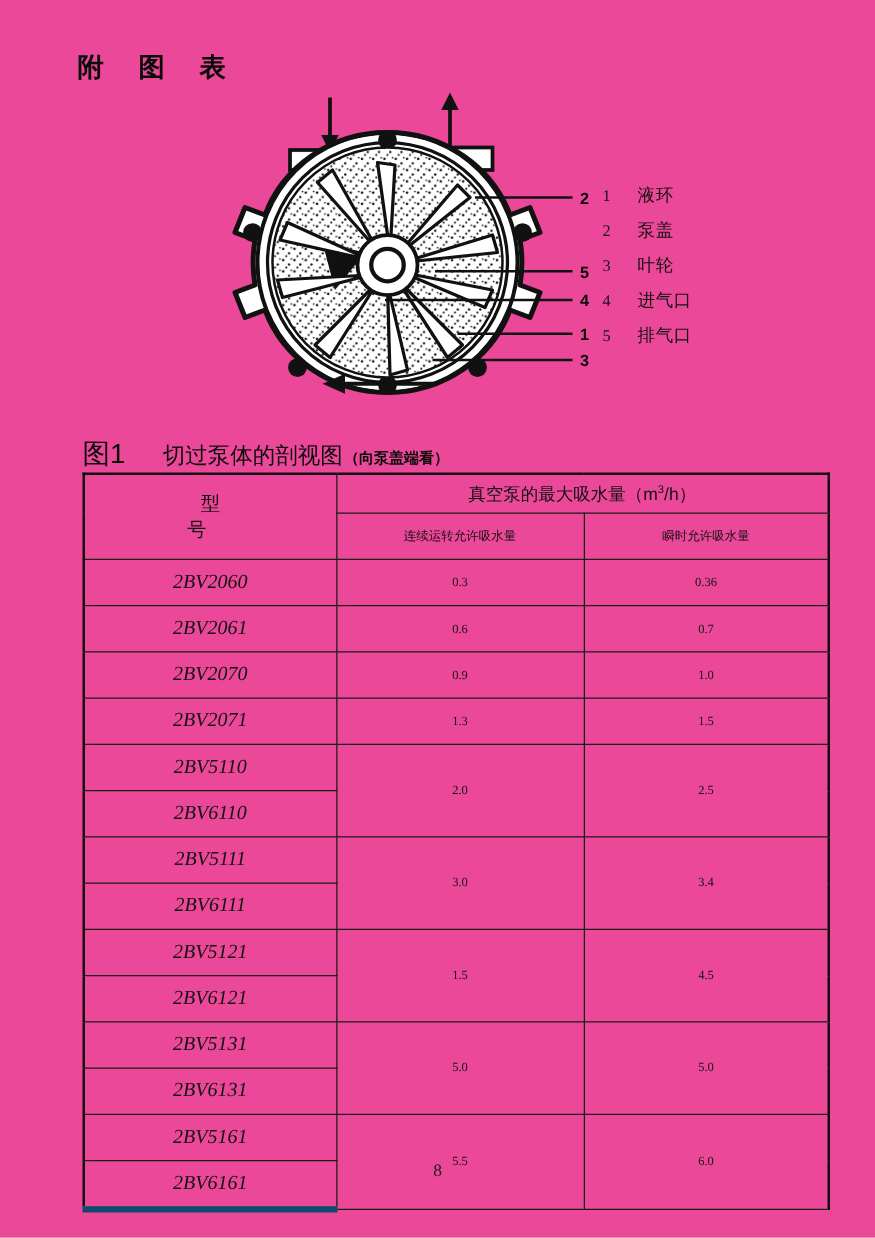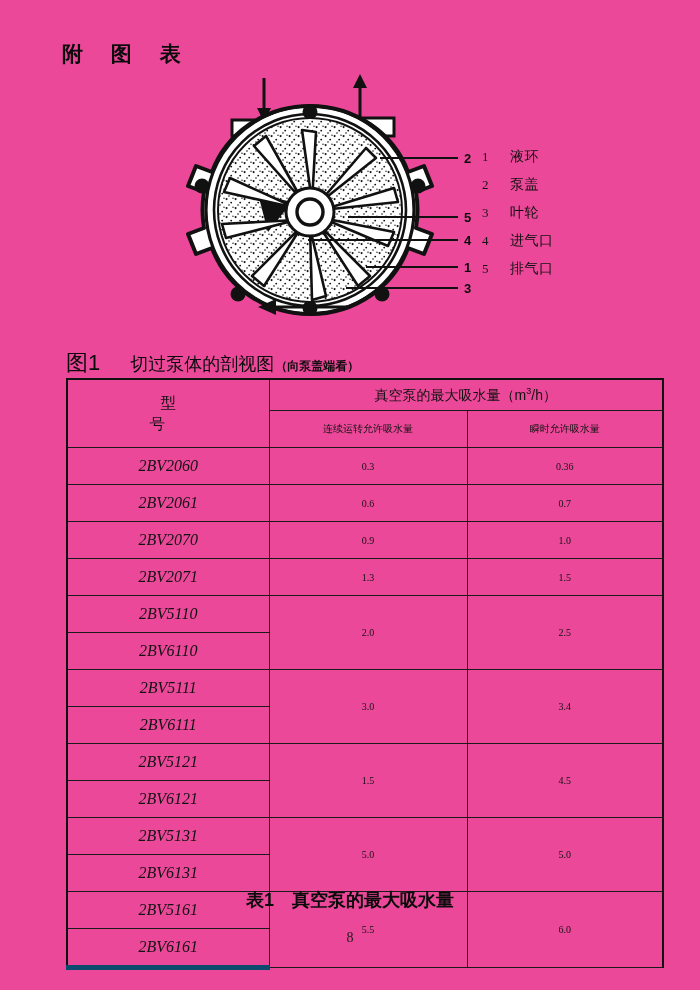--- a/index.html
+++ b/index.html
@@ -416,19 +416,16 @@
         <td class="td-model outer-l">2BV5161</td>
         <td class="td-val" rowspan="2">5.5</td>
         <td class="td-val outer-r" rowspan="2">6.0</td>
       </tr>
       <tr>
         <td class="td-model outer-l outer-b">2BV6161</td>
       </tr>
     </tbody>
   </table>
 
-  <div class="tbl-caption">
-    <span class="tc-num">表1</span><span>真空泵的最大吸水量</span>
-  </div>
 
   <div class="page-number">8</div>
 
 </div>
 
 </body></html>

